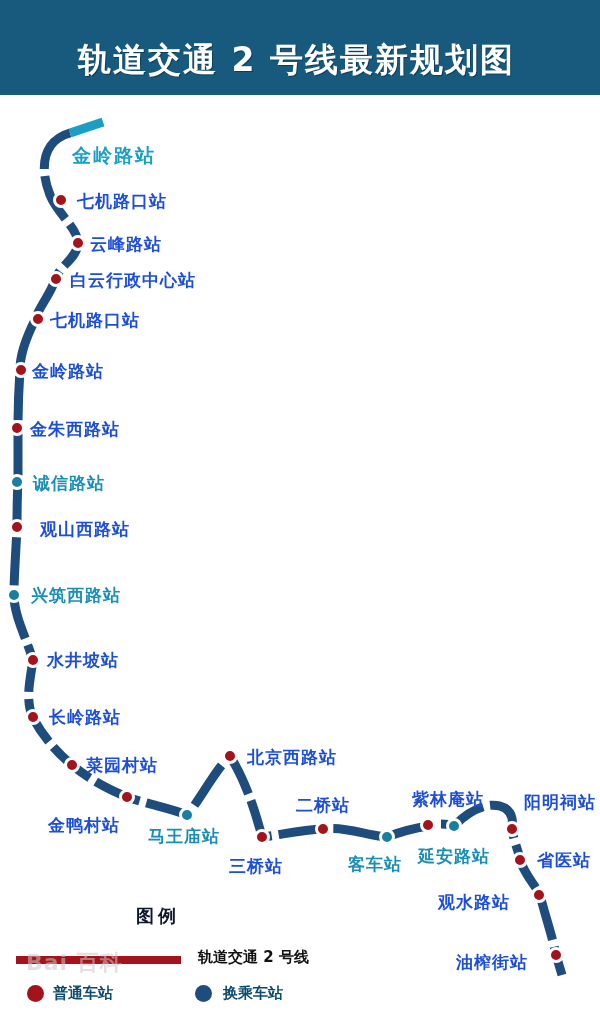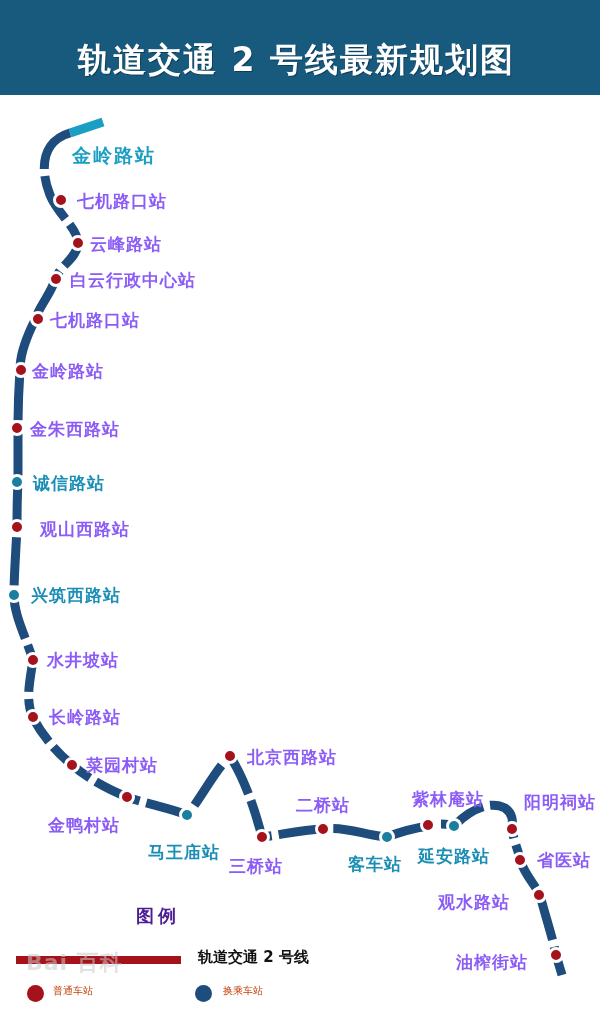--- a/index.html
+++ b/index.html
@@ -3,30 +3,30 @@
 <meta charset="utf-8">
 <style>
   html, body { margin:0; padding:0; }
   body { width:600px; height:1025px; background:#ffffff; position:relative; overflow:hidden;
          font-family:"DejaVu Sans", sans-serif; }
   .header { position:absolute; left:0; top:0; width:600px; height:95px; background:#175a7e; }
   .title { position:absolute; left:78px; top:38px; color:#ffffff; font-size:33px; font-weight:bold;
            letter-spacing:2px; white-space:nowrap; text-shadow:1px 1px 0 #0d3e59; }
   svg.map { position:absolute; left:0; top:0; }
   .lbl { position:absolute; font-size:17px; font-weight:bold; white-space:nowrap; letter-spacing:1px; }
-  .lbl.normal { color:#8b5cf6; }
+  .lbl.normal { color:#1d4ed8; }
   .lbl.transfer { color:#1a8eb5; }
   .lbl.depot { color:#1a9ec4; font-size:19px; letter-spacing:2px; }
-  .legend-title { position:absolute; left:136px; top:904px; font-size:18px; font-weight:bold; color:#4c1d95; letter-spacing:4px; }
+  .legend-title { position:absolute; left:136px; top:904px; font-size:18px; font-weight:bold; color:#0f172a; letter-spacing:4px; }
   .legend-line { position:absolute; left:16px; top:956px; width:165px; height:8px; background:#a4121b; }
   .legend-line-label { position:absolute; left:198px; top:948px; font-size:15px; font-weight:bold; color:#111; }
   .legend-dot { position:absolute; width:17px; height:17px; border-radius:50%; }
   .legend-dot.normal { left:27px; top:985px; background:#a4121b; }
   .legend-dot.transfer { left:195px; top:985px; background:#1e4c7c; }
-  .legend-text { position:absolute; font-size:10px; font-weight:normal; color:#c2410c; top:984px; }
+  .legend-text { position:absolute; font-size:15px; font-weight:bold; color:#0c4a6e; top:984px; }
   .watermark { position:absolute; left:26px; top:948px; font-size:22px; font-weight:bold; color:rgba(200,200,200,0.55); letter-spacing:1px; }
 </style>
 </head>
 <body>
 
 <div class="header">
   <div class="title">轨道交通 2 号线最新规划图</div>
 </div>
 
 <svg class="map" width="600" height="1025">
@@ -79,21 +79,21 @@
 <div class="lbl normal" style="left:50px;top:309px;">七机路口站</div>
 <div class="lbl normal" style="left:32px;top:360px;">金岭路站</div>
 <div class="lbl normal" style="left:30px;top:418px;">金朱西路站</div>
 <div class="lbl transfer" style="left:33px;top:472px;">诚信路站</div>
 <div class="lbl normal" style="left:40px;top:518px;">观山西路站</div>
 <div class="lbl transfer" style="left:31px;top:584px;">兴筑西路站</div>
 <div class="lbl normal" style="left:47px;top:649px;">水井坡站</div>
 <div class="lbl normal" style="left:49px;top:706px;">长岭路站</div>
 <div class="lbl normal" style="left:86px;top:754px;">菜园村站</div>
 <div class="lbl normal" style="left:48px;top:814px;">金鸭村站</div>
-<div class="lbl transfer" style="left:148px;top:825px;margin-top:16px;">马王庙站</div>
+<div class="lbl transfer" style="left:148px;top:825px;">马王庙站</div>
 <div class="lbl normal" style="left:247px;top:746px;">北京西路站</div>
 <div class="lbl normal" style="left:229px;top:855px;">三桥站</div>
 <div class="lbl normal" style="left:296px;top:794px;">二桥站</div>
 <div class="lbl transfer" style="left:348px;top:853px;">客车站</div>
 <div class="lbl normal" style="left:384px;top:788px;margin-left:28px;">紫林庵站</div>
 <div class="lbl transfer" style="left:418px;top:845px;">延安路站</div>
 <div class="lbl normal" style="left:511px;top:791px;padding-left:13px;">阳明祠站</div>
 <div class="lbl normal" style="left:537px;top:849px;">省医站</div>
 <div class="lbl normal" style="left:438px;top:891px;">观水路站</div>
 <div class="lbl normal" style="left:456px;top:951px;">油榨街站</div>

